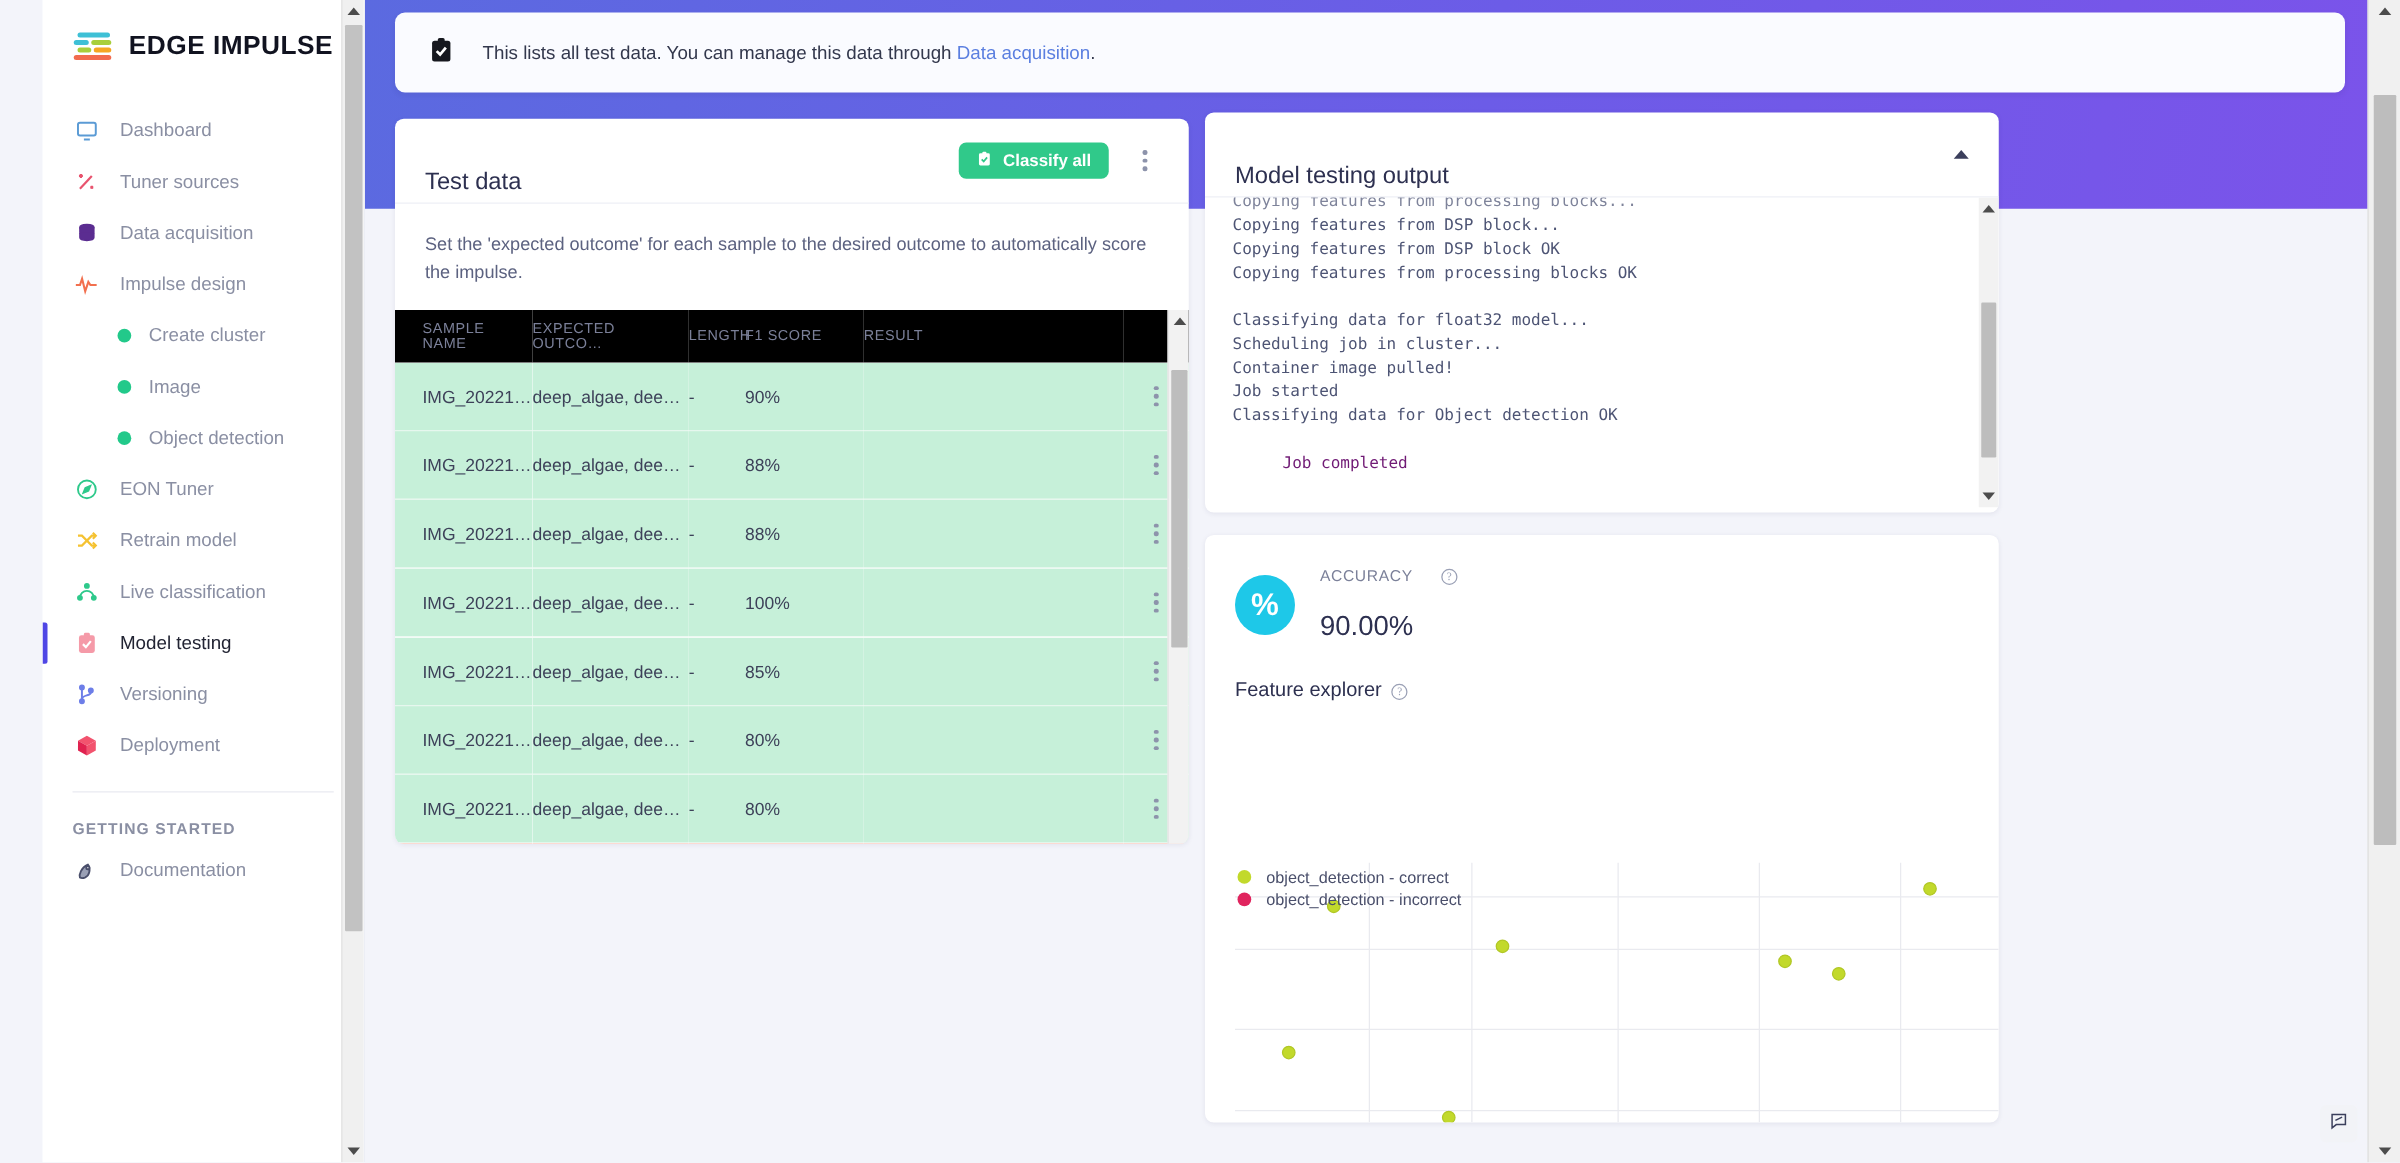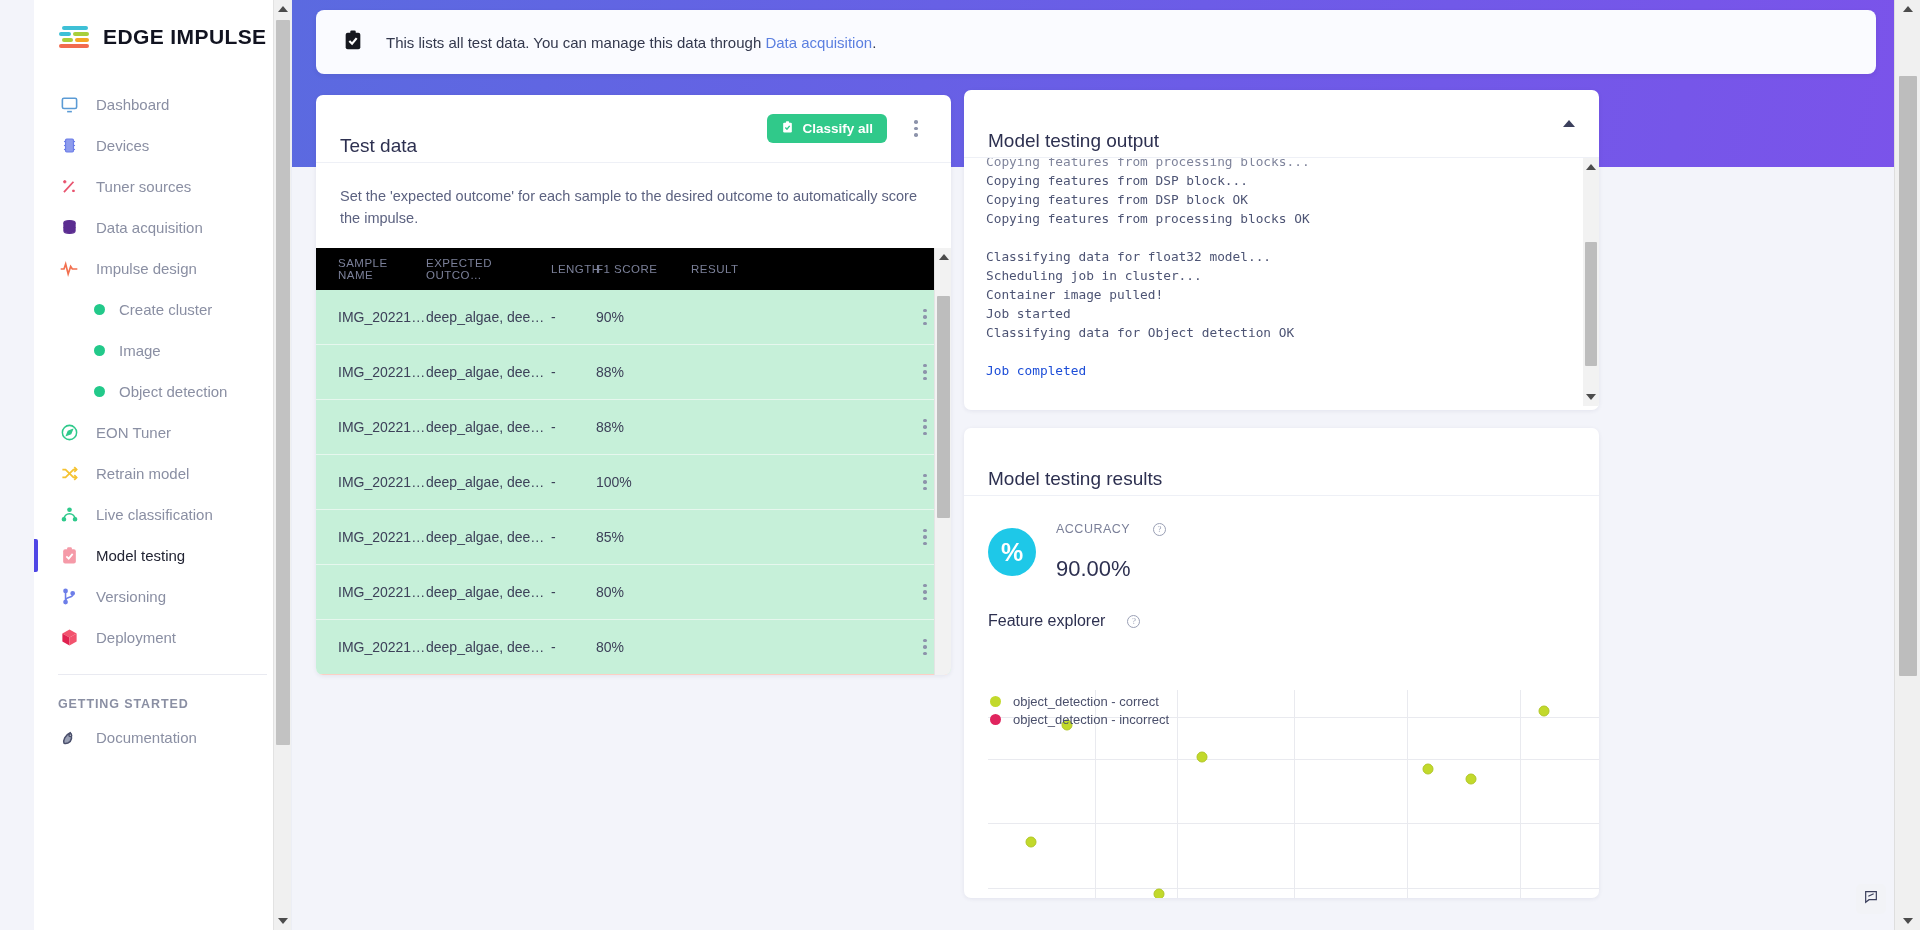--- a/index.html
+++ b/index.html
@@ -128,40 +128,40 @@
 
   
   #mto-card { position: absolute; left: 672px; top: 90px; width: 635px; height: 320px; overflow: hidden; }
   .chevron-up { width: 0; height: 0; border-left: 6px solid transparent; border-right: 6px solid transparent; border-bottom: 7px solid #3b3f5c; cursor: pointer; }
   .console {
     position: relative; height: 248px; overflow: hidden; padding: 0 0 0 22px;
     font-family: "DejaVu Sans Mono", monospace; font-size: 12.8px; line-height: 19px; color: #4d5474;
   }
   .console .line { white-space: pre; }
   .console .line.clip { margin-top: -6px; opacity: .72; }
-  .console .line.done { color: #1d4ed8; }
+  .console .line.done { color: #701a75; margin-left: 40px; }
   .console-scroll { position: absolute; right: 0; top: 0; width: 16px; bottom: 0; background: #f2f2f2; }
   .console-scroll .thumb { position: absolute; left: 2px; width: 12px; background: #bdbdbd; border-radius: 1px; }
 
   
   #mtr-card { position: absolute; left: 672px; top: 428px; width: 635px; height: 470px; overflow: hidden; }
   .acc-row { display: flex; align-items: center; gap: 20px; padding: 26px 0 0 24px; }
   .acc-circle {
     width: 48px; height: 48px; border-radius: 50%; background: #1ec8e8; color: #fff;
     display: flex; align-items: center; justify-content: center; font-size: 25px; font-weight: 700;
     flex: 0 0 48px;
   }
   .acc-label { font-size: 12.5px; letter-spacing: .5px; color: #7b8099; display: flex; align-items: center; gap: 23px; }
   .acc-value { font-size: 22px; color: #2d3050; margin-top: 20px; }
   .help-icon {
     width: 13px; height: 13px; border-radius: 50%; border: 1.3px solid #9aa0b5;
     font-size: 9px; line-height: 11px; text-align: center; color: #9aa0b5; display: inline-block;
     font-family: "Liberation Serif", serif;
   }
-  .fe-title { display: flex; align-items: center; gap: 22px; font-size: 16px; color: #2d3050; padding: 30px 0 0 24px; }
+  .fe-title { display: flex; align-items: center; gap: 8px; font-size: 16px; color: #2d3050; padding: 30px 0 0 24px; }
 
   
   .plot { position: absolute; left: 24px; right: 0; top: 262px; bottom: 0; overflow: hidden; }
   .plot-grid { position: absolute; inset: 0; }
   .plot-grid .v { position: absolute; top: 0; bottom: 0; width: 1px; background: #e9eaef; }
   .plot-grid .h { position: absolute; left: 0; right: 0; height: 1px; background: #e9eaef; }
   .pt { position: absolute; width: 11px; height: 11px; border-radius: 50%; transform: translate(-50%,-50%); }
   .pt.correct   { background: #c2d92b; border: 1px solid #b1c726; }
   .legend { position: absolute; left: 2px; top: 2px; }
   .legend-item { display: flex; align-items: center; gap: 12px; height: 18px; }
@@ -202,34 +202,20 @@
       <div class="nav-item">
         <span class="nav-icon">
           <svg width="19" height="19" viewBox="0 0 24 24" fill="none" stroke="#5b9bd5" stroke-width="2">
               <rect x="3" y="4" width="18" height="13" rx="2"></rect>
               <line x1="9" y1="21" x2="15" y2="21"></line>
             </svg>
         </span>
         <span class="lbl">Dashboard</span>
       </div>
 
-      <div class="nav-item">
-        <span class="nav-icon">
-          <svg width="19" height="19" viewBox="0 0 24 24" fill="#6d7ee8" stroke="#6d7ee8" stroke-width="1.5">
-              <rect x="7" y="4" width="10" height="16" rx="1.5" fill="#8e9ced"></rect>
-              <line x1="5" y1="7" x2="7" y2="7"></line>
-              <line x1="5" y1="12" x2="7" y2="12"></line>
-              <line x1="5" y1="17" x2="7" y2="17"></line>
-              <line x1="17" y1="7" x2="19" y2="7"></line>
-              <line x1="17" y1="12" x2="19" y2="12"></line>
-              <line x1="17" y1="17" x2="19" y2="17"></line>
-            </svg>
-        </span>
-        <span class="lbl">Devices</span>
-      </div>
 
       <div class="nav-item">
         <span class="nav-icon">
           <svg width="19" height="19" viewBox="0 0 24 24" fill="none" stroke="#e8536e" stroke-width="2.2">
               <line x1="5" y1="19" x2="17" y2="6"></line>
               <line x1="6" y1="4" x2="6" y2="8"></line>
               <line x1="4" y1="6" x2="8" y2="6"></line>
               <line x1="17" y1="16" x2="17" y2="19"></line>
               <line x1="15.5" y1="17.5" x2="18.5" y2="17.5"></line>
             </svg>
@@ -563,23 +549,20 @@
               </div>
             <div class="thumb" style="top:84px; height:124px;"></div>
             <div class="sb-arrow" style="bottom:0; width:16px;">
                 <span class="tri-down"></span>
               </div>
           </div>
         </div>
       </section>
 
       <section class="card" id="mtr-card">
-        <div class="card-head">
-          <span class="card-title">Model testing results</span>
-        </div>
 
         <div class="acc-row">
           <span class="acc-circle">%</span>
           <div>
             <div class="acc-label">
               <span>ACCURACY</span>
               <span class="help-icon">?</span>
             </div>
             <div class="acc-value">90.00%</div>
           </div>

